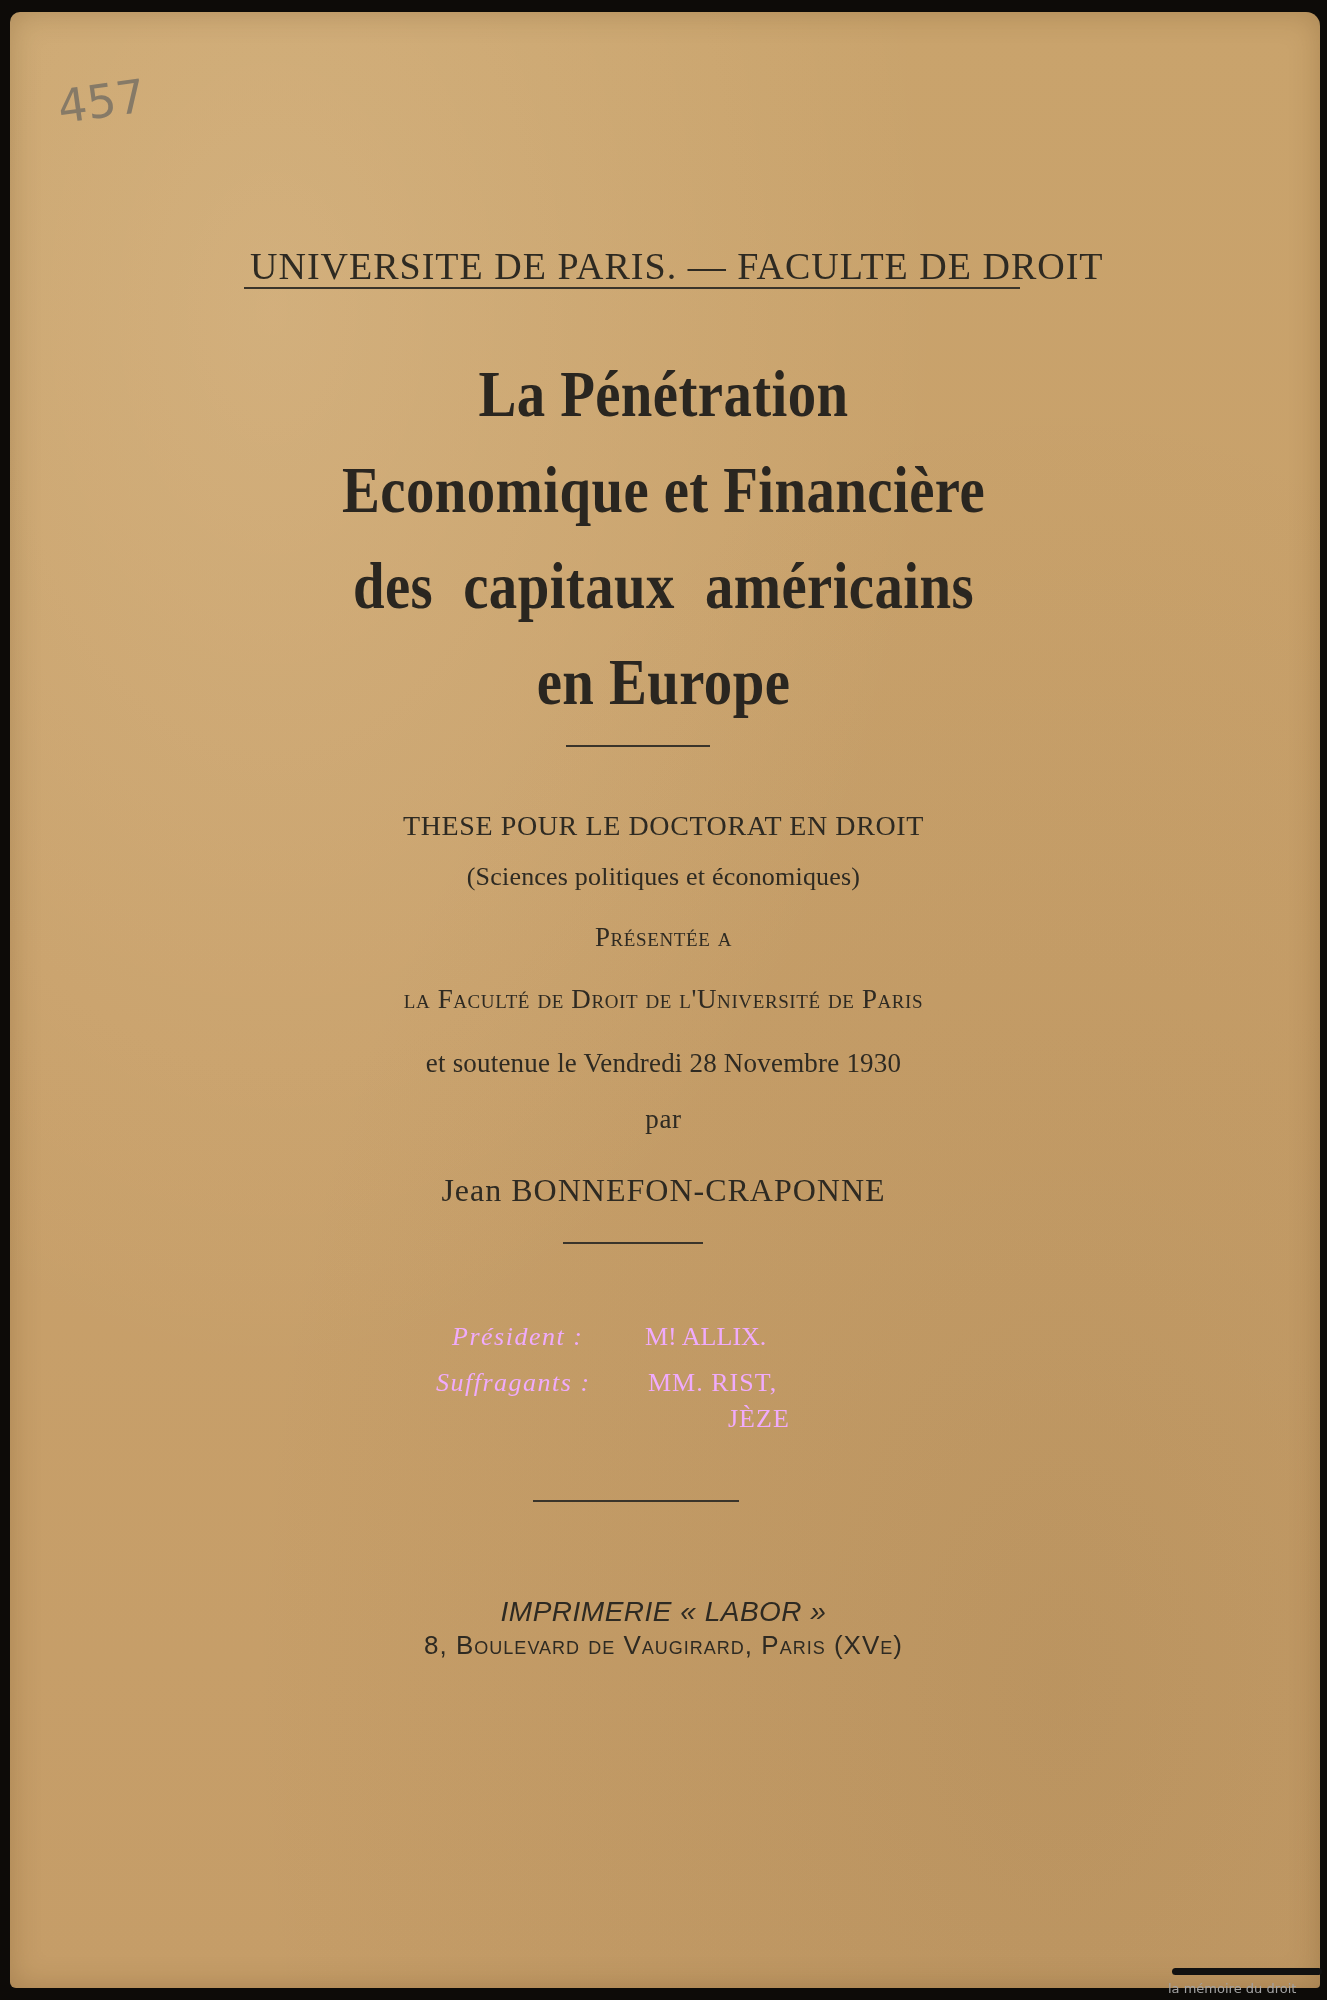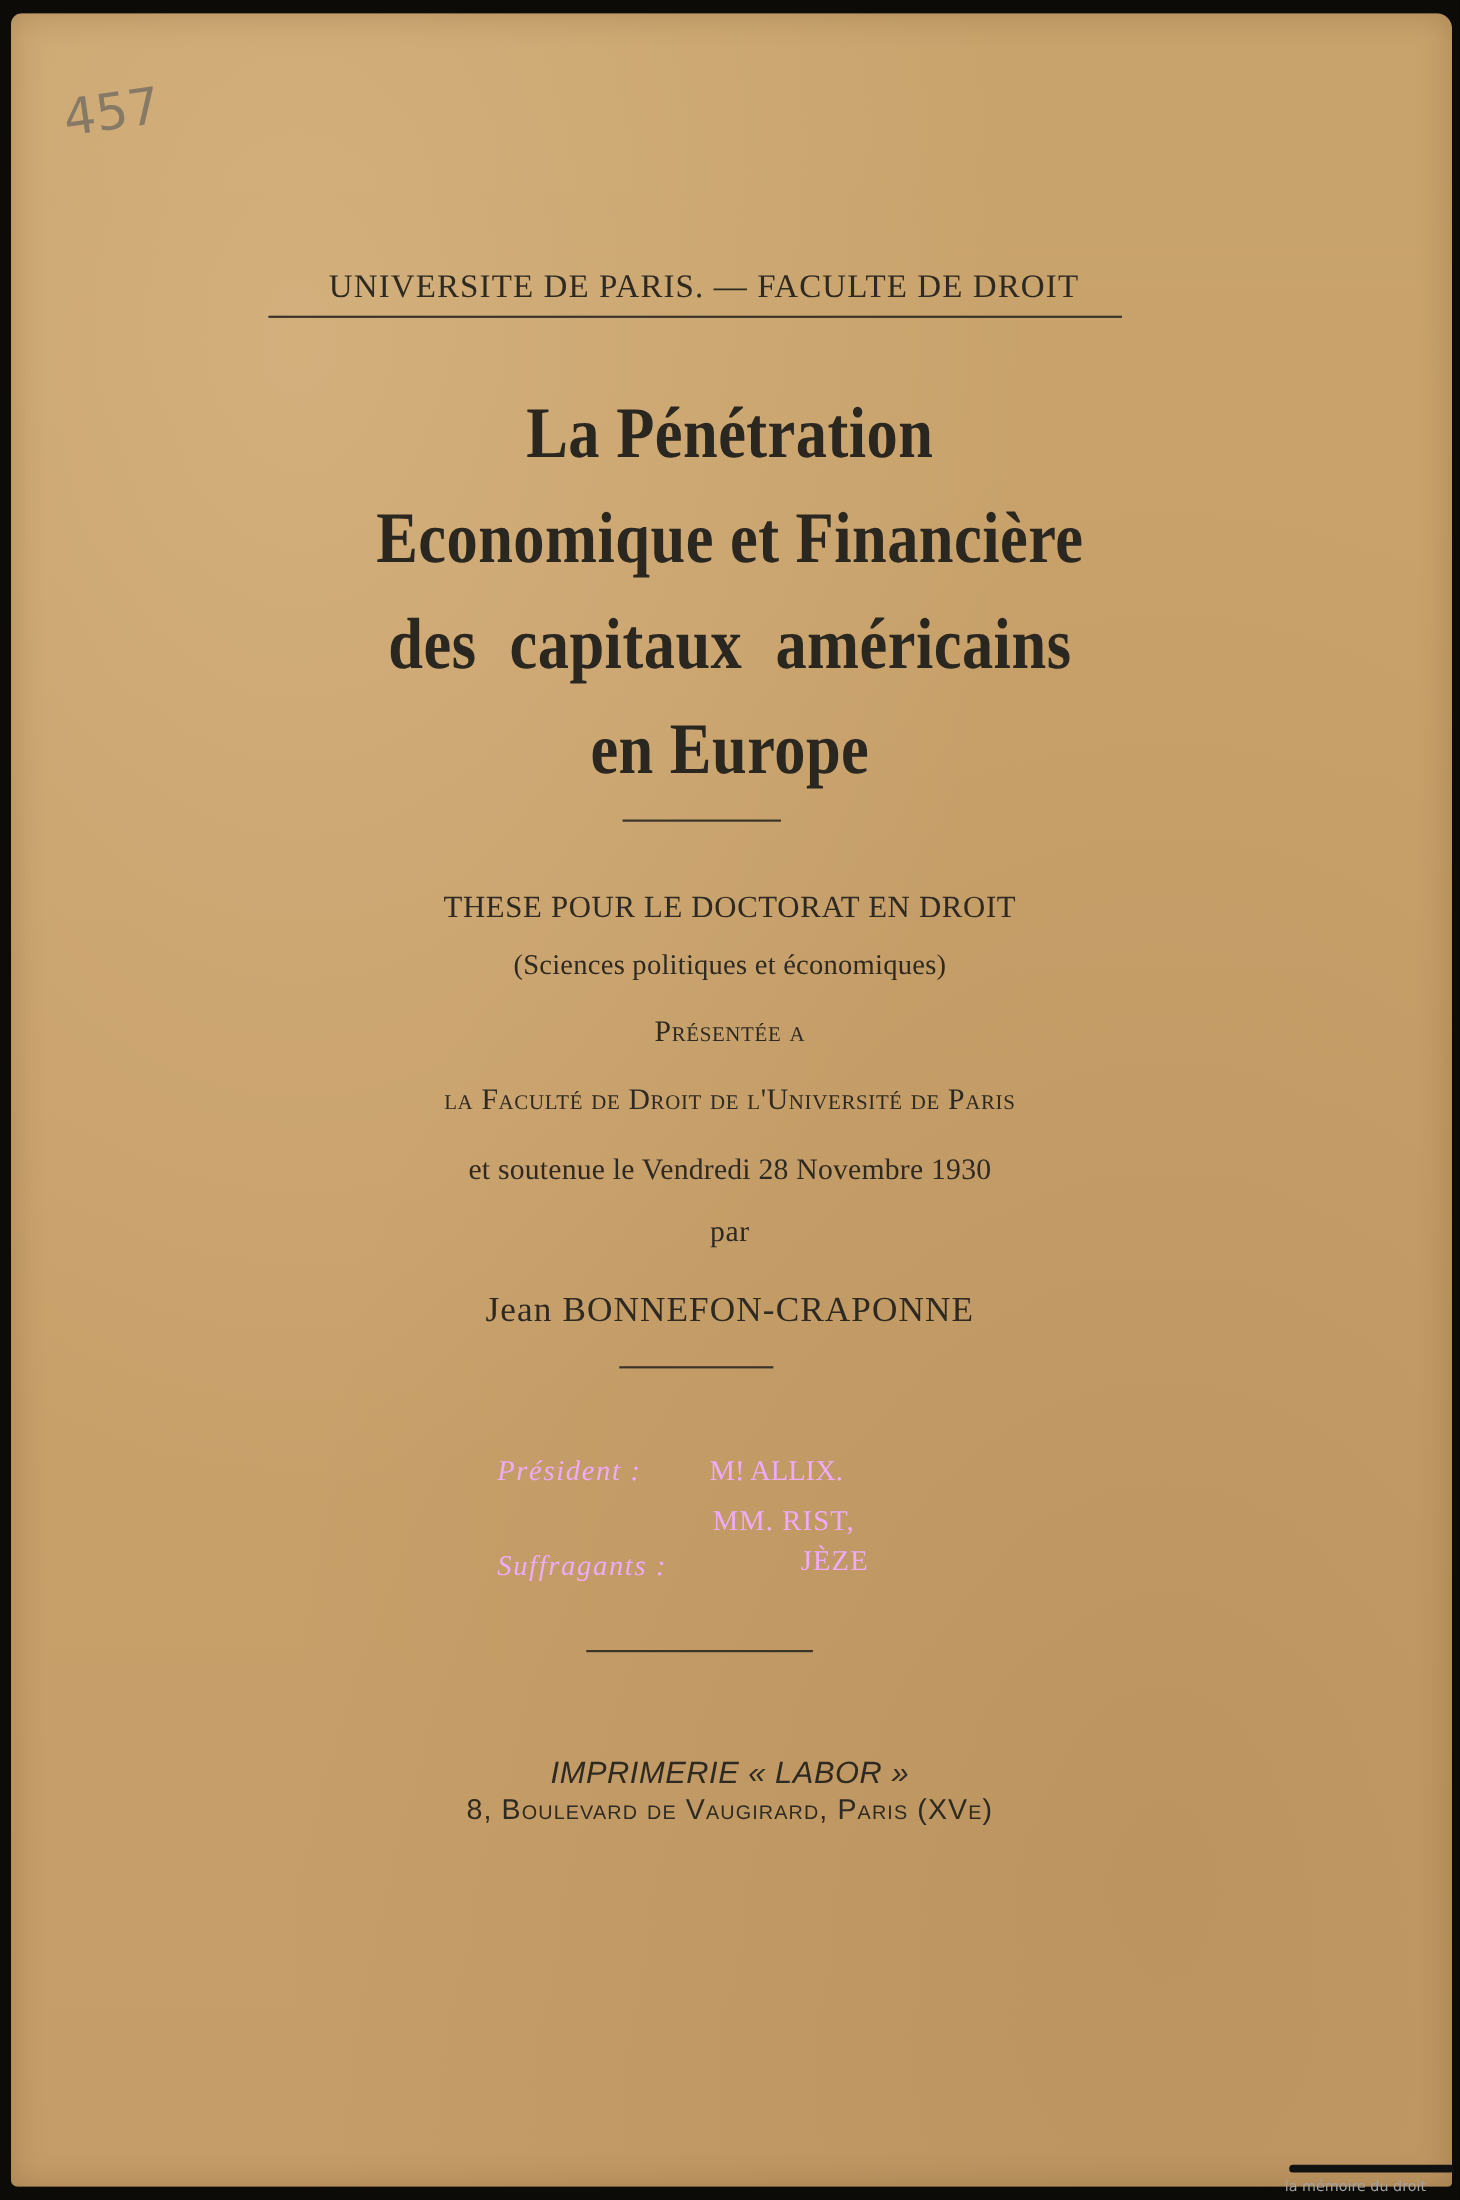--- a/index.html
+++ b/index.html
@@ -20,21 +20,21 @@
     .handnote {
       position: absolute; left: 50px; top: 60px; width: 120px; height: 90px;
       color: #6e6a62; font-family: "DejaVu Sans", sans-serif; font-size: 46px;
       transform: rotate(-8deg); opacity: 0.75;
     }
     .line {
       position: absolute; left: 0; right: 0; text-align: center;
       color: #2e2a22; white-space: nowrap;
     }
     .rule { position: absolute; height: 2px; background: #3a342a; }
-    .hdr { top: 244px; font-size: 30px; letter-spacing: 1px; left: 250px; right: auto; width: 780px; }
+    .hdr { top: 244px; font-size: 38px; letter-spacing: 1px; left: 250px; right: auto; width: 780px; }
     .title {
       font-family: "Liberation Serif", "DejaVu Serif", serif; font-weight: bold;
       font-size: 66px; color: #2a2620; transform: scaleX(0.86);
       letter-spacing: 0.5px;
     }
     .t1 { top: 356px; }
     .t2 { top: 452px; }
     .t3 { top: 548px; word-spacing: 18px; }
     .t4 { top: 644px; }
     .body-l { font-size: 27px; letter-spacing: 0.6px; }
@@ -71,21 +71,21 @@
 <div class="line body-l sc" style="top:984px; font-size:27px;">la Faculté de Droit de l'Université de Paris</div>
 <div class="line body-l" style="top:1048px; font-size:27px; letter-spacing:0.2px;">et soutenue le Vendredi 28 Novembre 1930</div>
 <div class="line body-l" style="top:1104px; font-size:27px;">par</div>
 <div class="line body-l" style="top:1172px; font-size:32px; letter-spacing:1px;">Jean BONNEFON-CRAPONNE</div>
 <div class="rule" style="left:563px; top:1242px; width:140px;"></div>
 
 <div class="jury" style="left:452px; top:1322px;">
   <span class="lab">Président :</span>
 </div>
 <div class="jury" style="left:645px; top:1322px;">M! ALLIX.</div>
-<div class="jury" style="left:452px; top:1368px;margin-top:41px;">
+<div class="jury" style="left:436px; top:1368px;">
   <span class="lab">Suffragants :</span>
 </div>
 <div class="jury" style="left:648px; top:1368px; letter-spacing:1px;">MM. RIST,</div>
 <div class="jury" style="left:728px; top:1404px; letter-spacing:1px;">JÈZE</div>
 
 <div class="rule" style="left:533px; top:1500px; width:206px;"></div>
 
 <div class="line printer" style="top:1596px;">IMPRIMERIE « LABOR »</div>
 <div class="line addr sc" style="top:1630px;">8, Boulevard de Vaugirard, Paris (XVe)</div>
 

